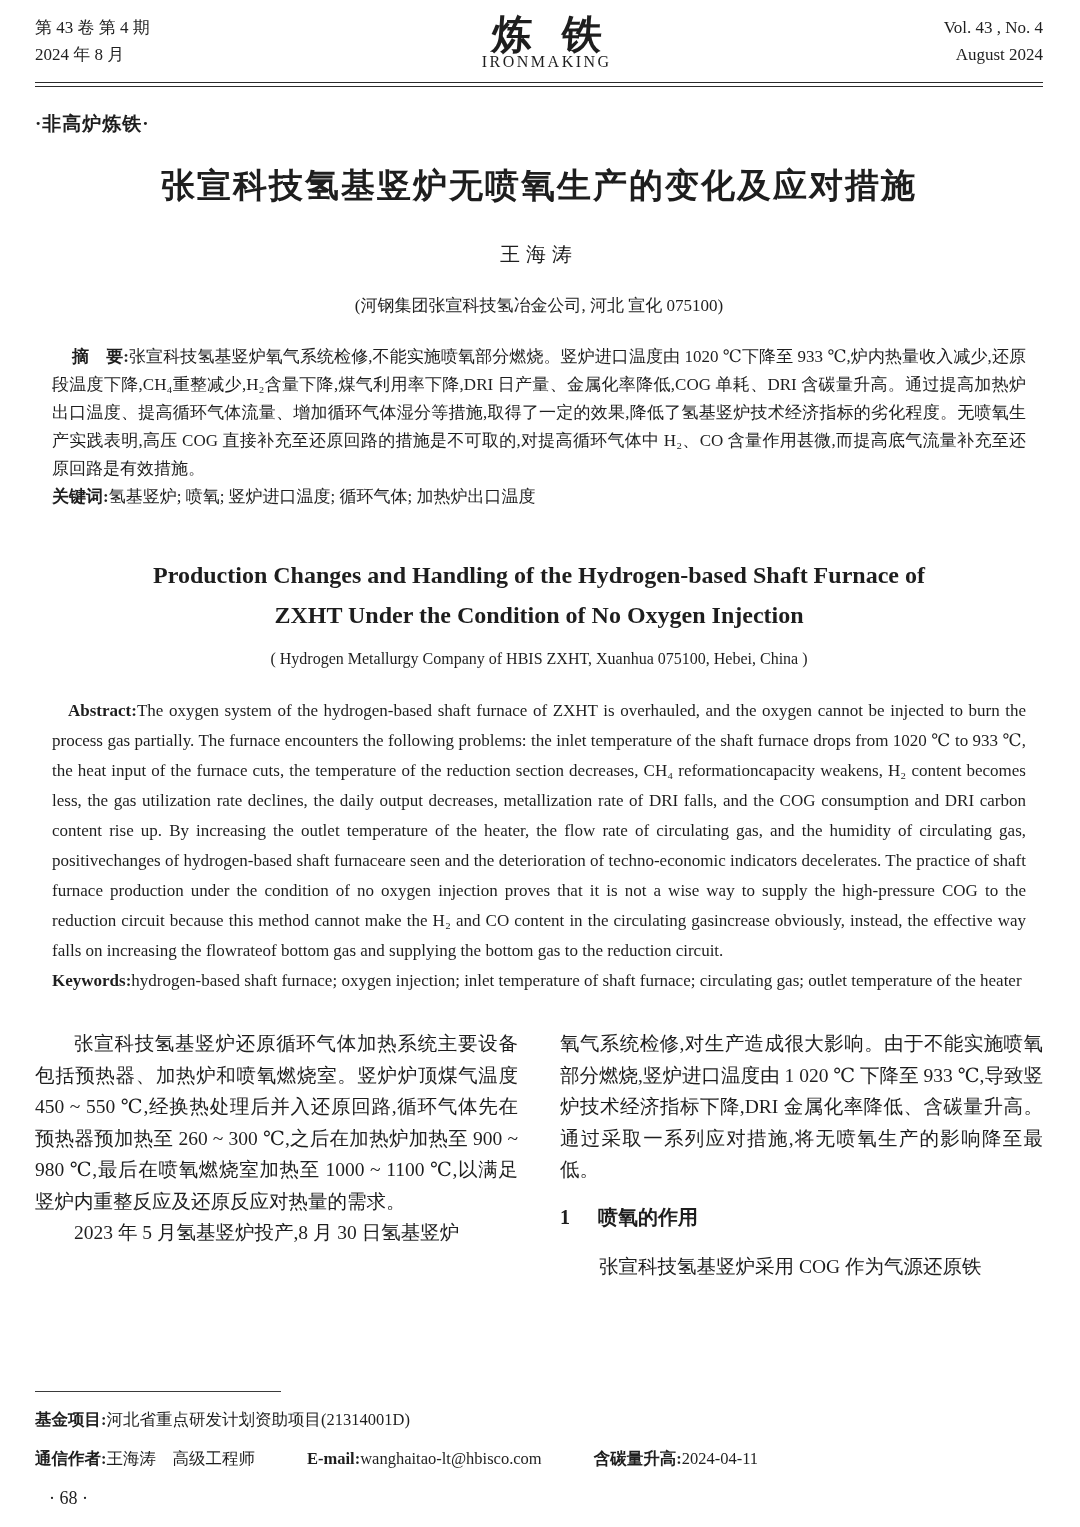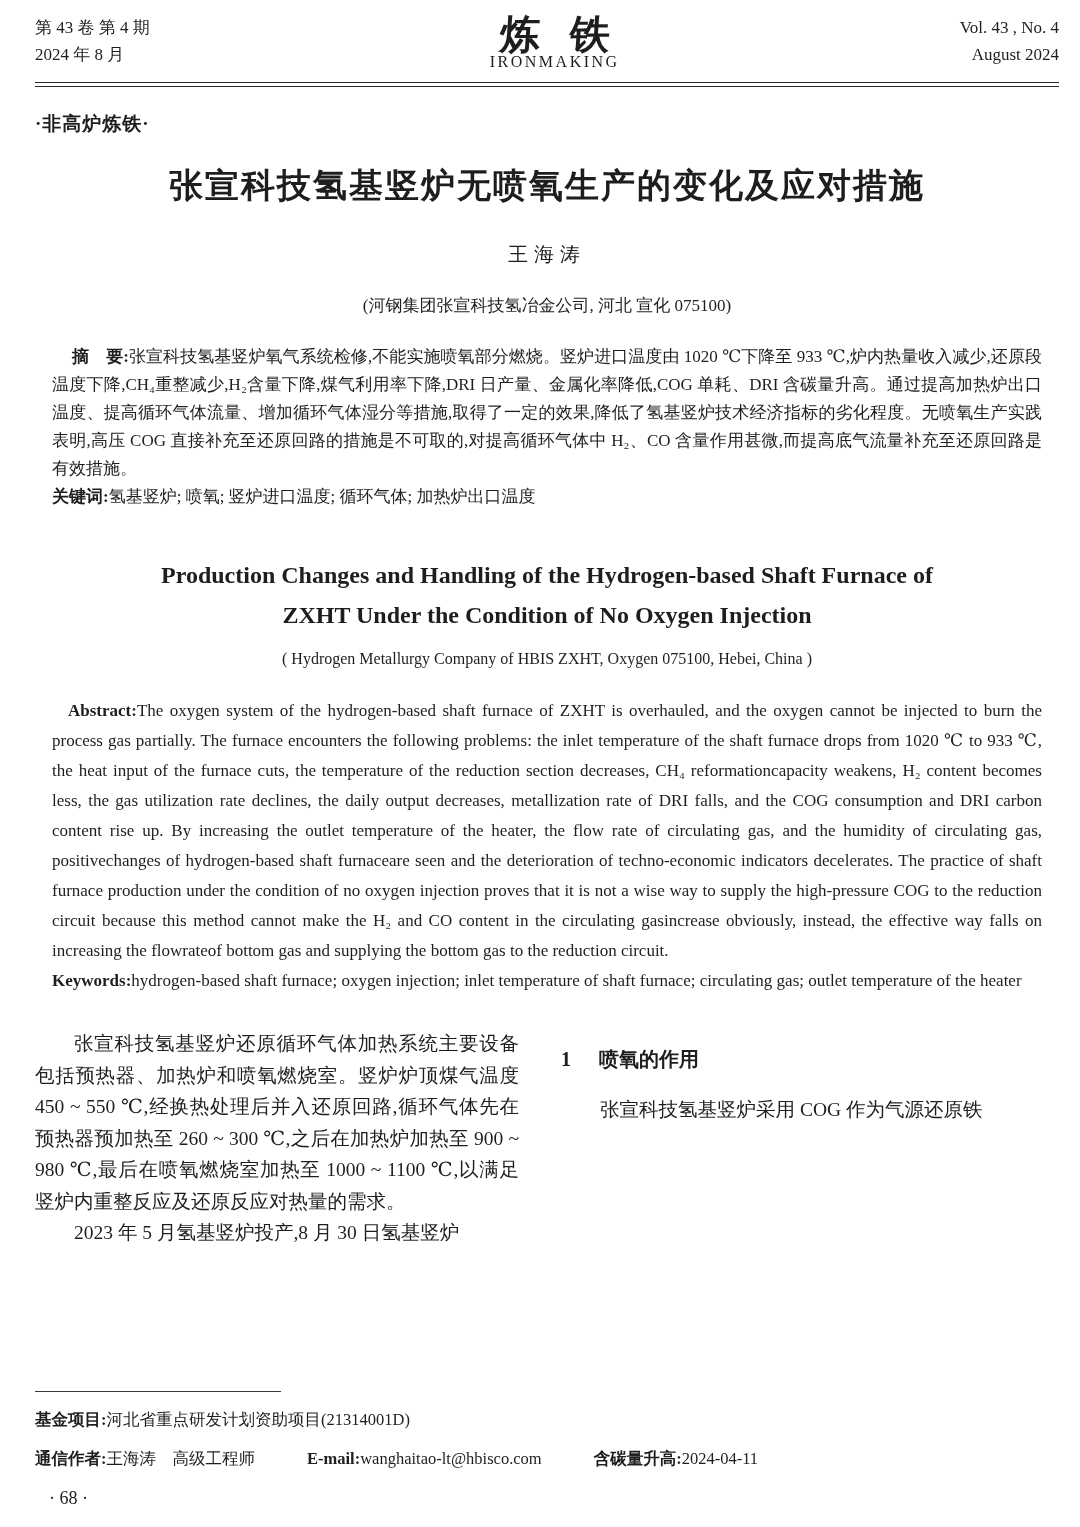--- a/index.html
+++ b/index.html
@@ -4,21 +4,21 @@
 <style>
   html, body { margin: 0; padding: 0; }
   body {
     width: 1080px; height: 1527px;
     background: #ffffff;
     color: #1e1e1e;
     font-family: "Liberation Serif", "DejaVu Serif", serif;
     position: relative;
     overflow: hidden;
   }
-  .page { padding: 14px 21px 0 35px; }
+  .page { padding: 14px 37px 0 35px; }
 
   
   .journal-header { display: flex; justify-content: space-between; align-items: flex-start; height: 60px; }
   .hdr-left { font-size: 17px; line-height: 27px; white-space: nowrap; }
   .hdr-center { text-align: center; flex: 1; }
   .logo-cn {
     font-size: 40px; font-weight: bold; line-height: 42px;
     letter-spacing: 30px; padding-left: 30px;
     transform: skewX(-4deg); display: inline-block;
   }
@@ -109,33 +109,34 @@
 
   <div class="abstract-block">
     <p class="indent-1"><span class="lbl">摘　要:</span><span>张宣科技氢基竖炉氧气系统检修,不能实施喷氧部分燃烧。竖炉进口温度由 1020 ℃下降至 933 ℃,炉内热量收入减少,还原段温度下降,CH₄重整减少,H₂含量下降,煤气利用率下降,DRI 日产量、金属化率降低,COG 单耗、DRI 含碳量升高。通过提高加热炉出口温度、提高循环气体流量、增加循环气体湿分等措施,取得了一定的效果,降低了氢基竖炉技术经济指标的劣化程度。无喷氧生产实践表明,高压 COG 直接补充至还原回路的措施是不可取的,对提高循环气体中 H₂、CO 含量作用甚微,而提高底气流量补充至还原回路是有效措施。</span></p>
     <p><span class="lbl">关键词:</span><span>氢基竖炉; 喷氧; 竖炉进口温度; 循环气体; 加热炉出口温度</span></p>
   </div>
 
   <div class="title-en">
     <div>Production Changes and Handling of the Hydrogen-based Shaft Furnace of</div>
     <div>ZXHT Under the Condition of No Oxygen Injection</div>
   </div>
-  <div class="affil-en">( Hydrogen Metallurgy Company of HBIS ZXHT, Oxygen 075100, Hebei, China )</div>
+  <div class="affil-en">( Hydrogen Metallurgy Company of HBIS ZXHT, Xuanhua 075100, Hebei, China )</div>
 
   <div class="abstract-en">
     <p class="indent-1"><span class="lbl">Abstract:</span><span>The oxygen system of the hydrogen-based shaft furnace of ZXHT is overhauled, and the oxygen cannot be injected to burn the process gas partially. The furnace encounters the following problems: the inlet temperature of the shaft furnace drops from 1020 ℃ to 933 ℃, the heat input of the furnace cuts, the temperature of the reduction section decreases, CH₄ reformationcapacity weakens, H₂ content becomes less, the gas utilization rate declines, the daily output decreases, metallization rate of DRI falls, and the COG consumption and DRI carbon content rise up. By increasing the outlet temperature of the heater, the flow rate of circulating gas, and the humidity of circulating gas, positivechanges of hydrogen-based shaft furnaceare seen and the deterioration of techno-economic indicators decelerates. The practice of shaft furnace production under the condition of no oxygen injection proves that it is not a wise way to supply the high-pressure COG to the reduction circuit because this method cannot make the H₂ and CO content in the circulating gasincrease obviously, instead, the effective way falls on increasing the flowrateof bottom gas and supplying the bottom gas to the reduction circuit.</span></p>
     <p><span class="lbl">Keywords:</span><span>hydrogen-based shaft furnace; oxygen injection; inlet temperature of shaft furnace; circulating gas; outlet temperature of the heater</span></p>
   </div>
 
   <div class="columns">
     <div class="col">
       <p class="indent">张宣科技氢基竖炉还原循环气体加热系统主要设备包括预热器、加热炉和喷氧燃烧室。竖炉炉顶煤气温度 450 ~ 550 ℃,经换热处理后并入还原回路,循环气体先在预热器预加热至 260 ~ 300 ℃,之后在加热炉加热至 900 ~ 980 ℃,最后在喷氧燃烧室加热至 1000 ~ 1100 ℃,以满足竖炉内重整反应及还原反应对热量的需求。</p>
       <p class="indent">2023 年 5 月氢基竖炉投产,8 月 30 日氢基竖炉</p>
     </div>
     <div class="col">
+      <p>氧气系统检修,对生产造成很大影响。由于不能实施喷氧部分燃烧,竖炉进口温度由 1 020 ℃ 下降至 933 ℃,导致竖炉技术经济指标下降,DRI 金属化率降低、含碳量升高。通过采取一系列应对措施,将无喷氧生产的影响降至最低。</p>
       <div class="sec-heading"><span class="num">1</span><span>喷氧的作用</span></div>
       <p class="indent">张宣科技氢基竖炉采用 COG 作为气源还原铁</p>
     </div>
   </div>
 
 </div>
 
 <div class="footnote">
   <div class="footnote-rule"></div>
   <div class="foot-line"><span class="lbl">基金项目:</span><span>河北省重点研发计划资助项目(21314001D)</span></div>

